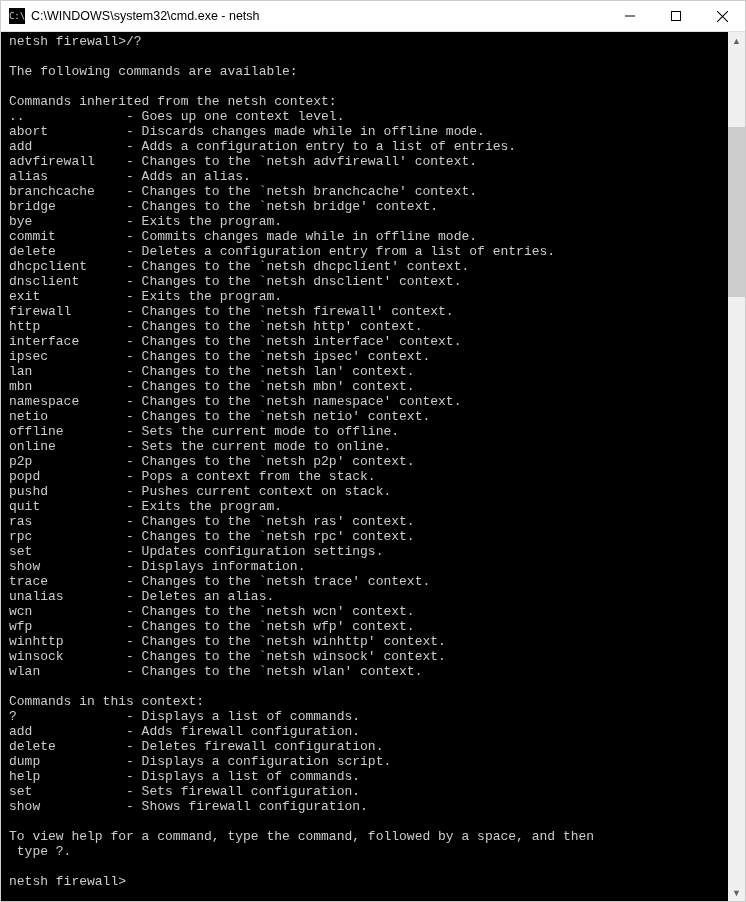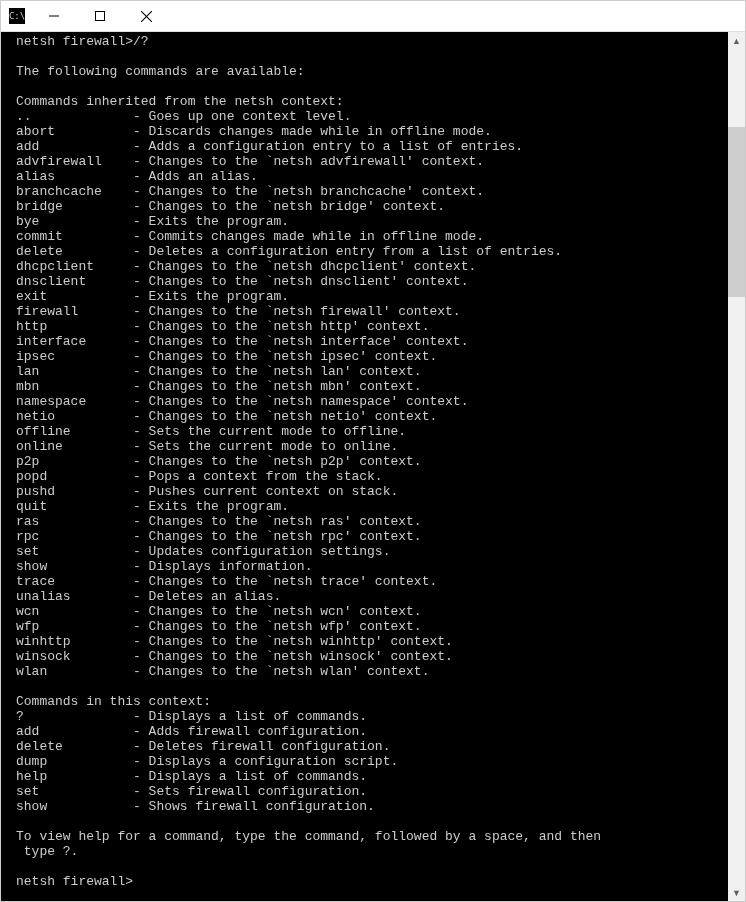--- a/index.html
+++ b/index.html
@@ -56,21 +56,21 @@
       display: flex;
       height: calc(100% - 31px);
     }
     .console {
       flex: 1;
       background: #000;
       color: #cccccc;
       font-family: "Consolas", "Courier New", monospace;
       font-size: 13px;
       line-height: 15px;
-      padding: 2px 15px;
+      padding: 2px 8px;
       white-space: pre;
       overflow: hidden;
     }
     .scrollbar {
       width: 17px;
       background: #f0f0f0;
       position: relative;
     }
     .scroll-arrow {
       width: 100%;
@@ -89,20 +89,21 @@
       height: 170px;
       background: #cdcdcd;
       cursor: pointer;
     }
   </style>
 </head>
 <body>
 
 <div class="title-bar">
   <span class="title-bar-icon">C:\</span>
+  <span class="title-text">C:\WINDOWS\system32\cmd.exe - netsh</span>
   <div class="window-controls">
     <div class="win-btn">
       <svg viewBox="0 0 10 10">
           <line x1="0" y1="5" x2="10" y2="5" stroke="#000" stroke-width="1"></line>
         </svg>
     </div>
     <div class="win-btn">
       <svg viewBox="0 0 10 10">
           <rect x="0.5" y="0.5" width="9" height="9" fill="none" stroke="#000" stroke-width="1"></rect>
         </svg>

